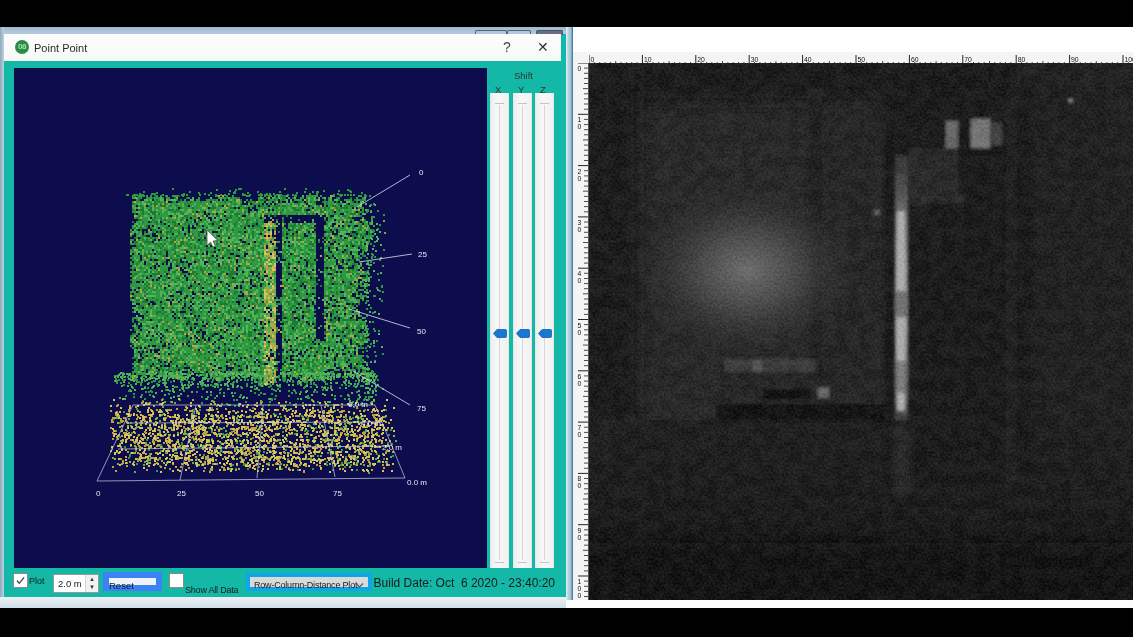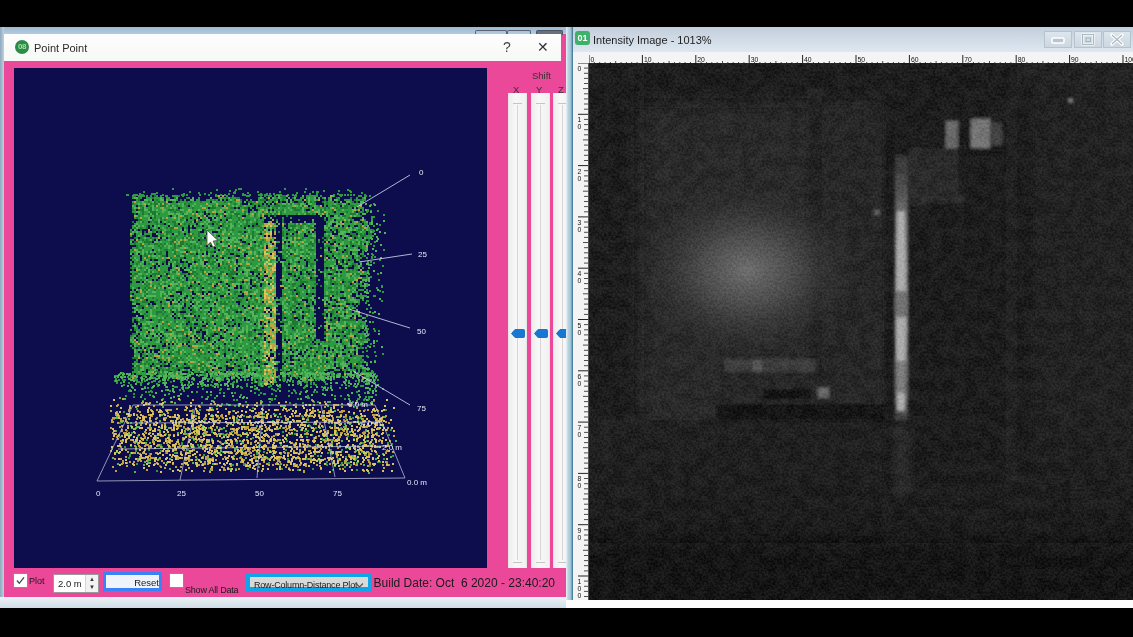--- a/index.html
+++ b/index.html
@@ -1,41 +1,41 @@
 <!DOCTYPE html>
 <html><head><meta charset="utf-8"><style>
 html,body{margin:0;padding:0}
 body{width:1133px;height:637px;background:#000;font-family:"Liberation Sans",sans-serif;position:relative;overflow:hidden}
 .abs{position:absolute}
 
-#winL{left:0;top:27px;width:630px;height:581px;background:#ec4899}
+#winL{left:0;top:27px;width:630px;height:581px;background:#14b8a6}
 #winL .topborder{left:0;top:0;width:566px;height:7px;background:linear-gradient(#9db9d2,#b3cbdf)}
 #winL .lborder{left:0;top:0;width:4px;height:581px;background:linear-gradient(90deg,#8fa8bc,#bdd2e2)}
 #winL .rborder{right:0;top:0;width:5px;height:581px;background:linear-gradient(90deg,#c2d8e6,#93b4cb)}
 #winL .bborder{left:0;bottom:0;width:566px;height:11px;background:linear-gradient(#eef2f5,#cfdde8)}
 #titleL{left:4px;top:7px;width:557px;height:27px;background:linear-gradient(#fdfdfd,#f6f9f6);color:#2b2b2b;font-size:11px}
 #titleL .txt{left:30px;top:8px}
 #titleL .q{left:499px;top:5px;font-size:14px;color:#444}
 #titleL .x{left:533px;top:5px;font-size:14px;color:#333}
 .iconL{left:11px;top:6px;width:14px;height:14px;border-radius:50%;background:#2e8b47;color:#9be3a5;font-size:8px;font-weight:bold;text-align:center;line-height:14px;letter-spacing:-0.5px}
 #canvas{left:14px;top:41px;width:473px;height:500px;background:#0d0d4e}
 
-#shift{left:501px;top:34px;width:74px;height:540px;font-size:9.5px;color:#333}
+#shift{left:483px;top:34px;width:74px;height:540px;font-size:9.5px;color:#333}
 #shift .t{left:31px;top:9px}
 .slcol{top:32px;width:17px;height:475px;background:linear-gradient(90deg,#eeeeee,#f8f8f8 40%,#f1f1f1);border-left:1px solid #e6e6e6;border-right:1px solid #e6e6e6}
 .sllab{top:23px;font-size:9.5px;color:#333}
 .groove{position:absolute;left:8px;top:12px;width:1px;height:455px;background:#d6d6d6}
 .tick{position:absolute;left:4px;width:9px;height:1px;background:#c4c4c4}
 
 #tbar{left:5px;top:542px;width:556px;height:28px;font-size:9px;color:#1a1a1a}
 .cb{width:13px;height:13px;background:#fff;border:1px solid #8a8a8a;display:inline-block}
 #spin{left:48px;top:5px;width:44px;height:17px;background:#fff;border:1px solid #9a9a9a;font-size:9.5px}
 #spin .v{position:absolute;left:4px;top:3px}
 #spin .btns{position:absolute;right:0;top:0;width:12px;height:17px;background:#f2f2f2;border-left:1px solid #d6d6d6;font-size:6px;color:#333;text-align:center;line-height:8px}
-#reset{left:98px;top:3px;width:59px;height:19px;background:#eef4fa;border:3px solid #3b82f6;text-align:right;line-height:15px;box-sizing:border-box;font-size:9.5px}
+#reset{left:98px;top:3px;width:59px;height:19px;background:#eef4fa;border:6px solid #3b82f6;text-align:left;line-height:15px;box-sizing:border-box;font-size:9.5px}
 #combo{left:241px;top:4px;width:126px;height:18px;background:#d9d9d9;border:4px solid #0ea5e9;line-height:16px;font-size:9px;white-space:nowrap;box-sizing:border-box}
 #combo .ct{margin-left:4px;letter-spacing:-0.2px}
 #combo .ch{position:absolute;right:4px;top:0px;color:#555;font-size:9px}
 #bdate{right:6px;top:7px;font-size:12px}
 
 #winR{left:566px;top:27px;width:567px;height:581px;background:#fff}
 #winR .lborder{left:0;top:0;width:7px;height:581px;background:linear-gradient(90deg,#e9f1f5 0%,#bcd6e2 30%,#9cc2d4 70%,#48809c 93%,#5d89a5 100%)}
 #titleR{left:7px;top:0;width:560px;height:25px;background:linear-gradient(#c2cedb,#dfe8f1);color:#1e1e1e;font-size:11px}
 #titleR .txt{left:20px;top:7px;white-space:nowrap}
 .iconR{left:2px;top:4px;width:15px;height:14px;border-radius:3px;background:#3db06a;color:#fff;font-size:9px;font-weight:bold;text-align:center;line-height:14px}
@@ -147,36 +147,20 @@
     <div class="abs" style="left:180px;top:16px;letter-spacing:-0.2px">Show All Data</div>
     <div class="abs" id="combo"><span class="ct">Row-Column-Distance Plot</span><span class="ch"><svg width="9" height="16" viewBox="0 0 9 16">
             <path d="M1 6.5L4.5 10L8 6.5" stroke="#555" stroke-width="1.2" fill="none"></path>
           </svg></span></div>
     <div class="abs" id="bdate">Build Date: Oct&nbsp; 6 2020 - 23:40:20</div>
   </div>
 </div>
 
 <div class="abs" id="winR">
   <div class="abs lborder"></div>
-  <div class="abs" id="titleR">
-    <div class="abs iconR">01</div>
-    <div class="abs txt">Intensity Image - 1013%</div>
-    <div class="abs wbtn" style="left:471px"><svg width="26" height="15" viewBox="0 0 26 15">
-          <rect x="7" y="6" width="12" height="5" rx="1" fill="#b9c4ce" stroke="#fff" stroke-width="1.6"></rect>
-        </svg></div>
-    <div class="abs wbtn" style="left:501px"><svg width="26" height="15" viewBox="0 0 26 15">
-          <rect x="7.5" y="2.5" width="11" height="10" fill="none" stroke="#fff" stroke-width="2"></rect>
-          <rect x="7.5" y="2.5" width="11" height="10" fill="none" stroke="#9aa7b2" stroke-width="0.8"></rect>
-          <rect x="11" y="6" width="4.5" height="3.5" fill="none" stroke="#9aa7b2" stroke-width="0.8"></rect>
-        </svg></div>
-    <div class="abs wbtn" style="left:530px"><svg width="26" height="15" viewBox="0 0 26 15">
-          <path d="M8 3L18 12M18 3L8 12" stroke="#fff" stroke-width="3.4" stroke-linecap="round"></path>
-          <path d="M8 3L18 12M18 3L8 12" stroke="#aab4be" stroke-width="1.1"></path>
-        </svg></div>
-  </div>
   <div class="abs" id="hruler"><svg width="560" height="11" viewBox="0 0 560 11">
         <path d="M2.6 7V10" stroke="#222" stroke-width="0.8"></path>
         <path d="M7.9 7V10" stroke="#222" stroke-width="0.8"></path>
         <path d="M13.2 7V10" stroke="#222" stroke-width="0.8"></path>
         <path d="M16 0V10" stroke="#222" stroke-width="1"></path>
         <text x="17.5" y="7" font-size="6.8" fill="#111" font-family="Liberation Sans">0</text>
         <path d="M21.3 7V10" stroke="#222" stroke-width="0.8"></path>
         <path d="M26.7 7V10" stroke="#222" stroke-width="0.8"></path>
         <path d="M32 7V10" stroke="#222" stroke-width="0.8"></path>
         <path d="M37.4 7V10" stroke="#222" stroke-width="0.8"></path>

